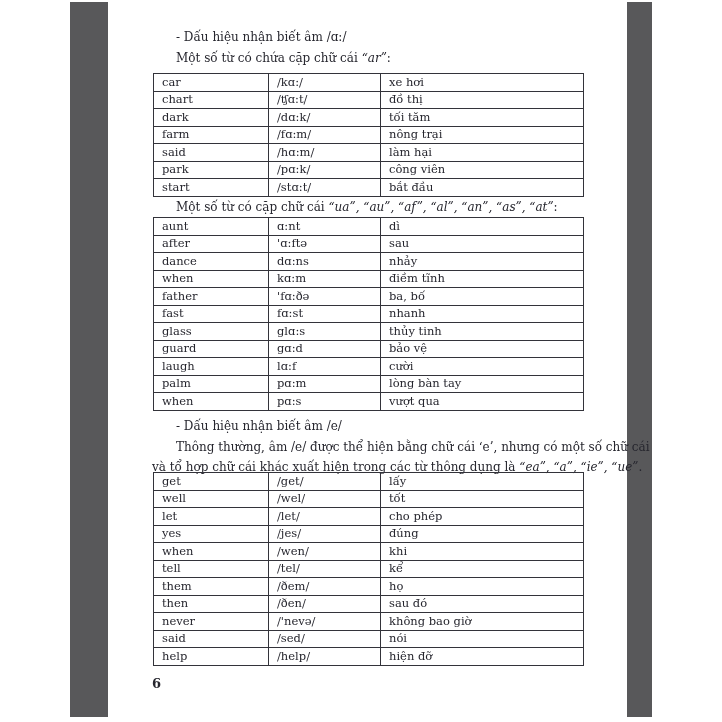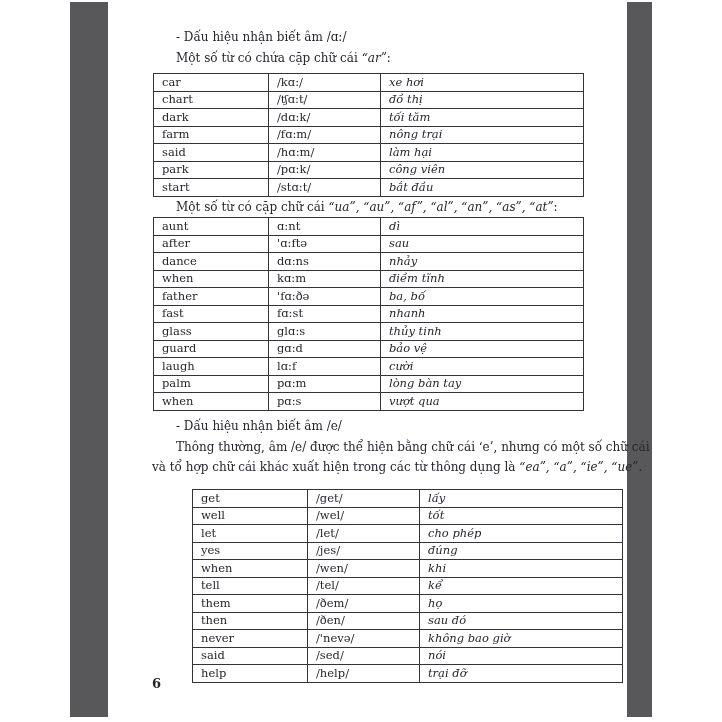--- a/index.html
+++ b/index.html
@@ -24,34 +24,34 @@
   #heading-c{top:419px;}
   #para-line1{top:440px;}
   #para-line2{top:460px;}
 
   table.wtable{
     position:absolute;left:1px;width:430px;
     border-collapse:collapse;table-layout:fixed;
   }
   #table-1{top:73px;}
   #table-2{top:217px;}
-  #table-3{top:489px;margin-left:39px;}
+  #table-3{top:472px;}
   table.wtable td{
     border:1px solid #33333a;
     height:16.5px;
     padding:0 4px 0 8px;
     font-size:11.5px;
     line-height:13px;
     overflow:hidden;
     white-space:nowrap;
   }
   table.wtable col.c-word{width:115px;}
   table.wtable col.c-ipa{width:112px;}
   table.wtable col.c-meaning{width:203px;}
-  table.wtable td:nth-child(3){font-style:italic;}
+  table.wtable td:nth-child(3){}
 
   #page-number{
     position:absolute;left:152px;top:676px;
     font-size:13px;font-weight:bold;
   }
 </style>
 </head>
 <body>
 
 <div class="edge-strip" id="strip-left"></div>
@@ -240,20 +240,20 @@
           <td>không bao giờ</td>
         </tr>
         <tr>
           <td>said</td>
           <td>/sed/</td>
           <td>nói</td>
         </tr>
         <tr>
           <td>help</td>
           <td>/help/</td>
-          <td>trại đỡ</td>
+          <td>hiện đỡ</td>
         </tr>
       </tbody>
   </table>
 
 </div>
 
 <div id="page-number">6</div>
 
 </body></html>

